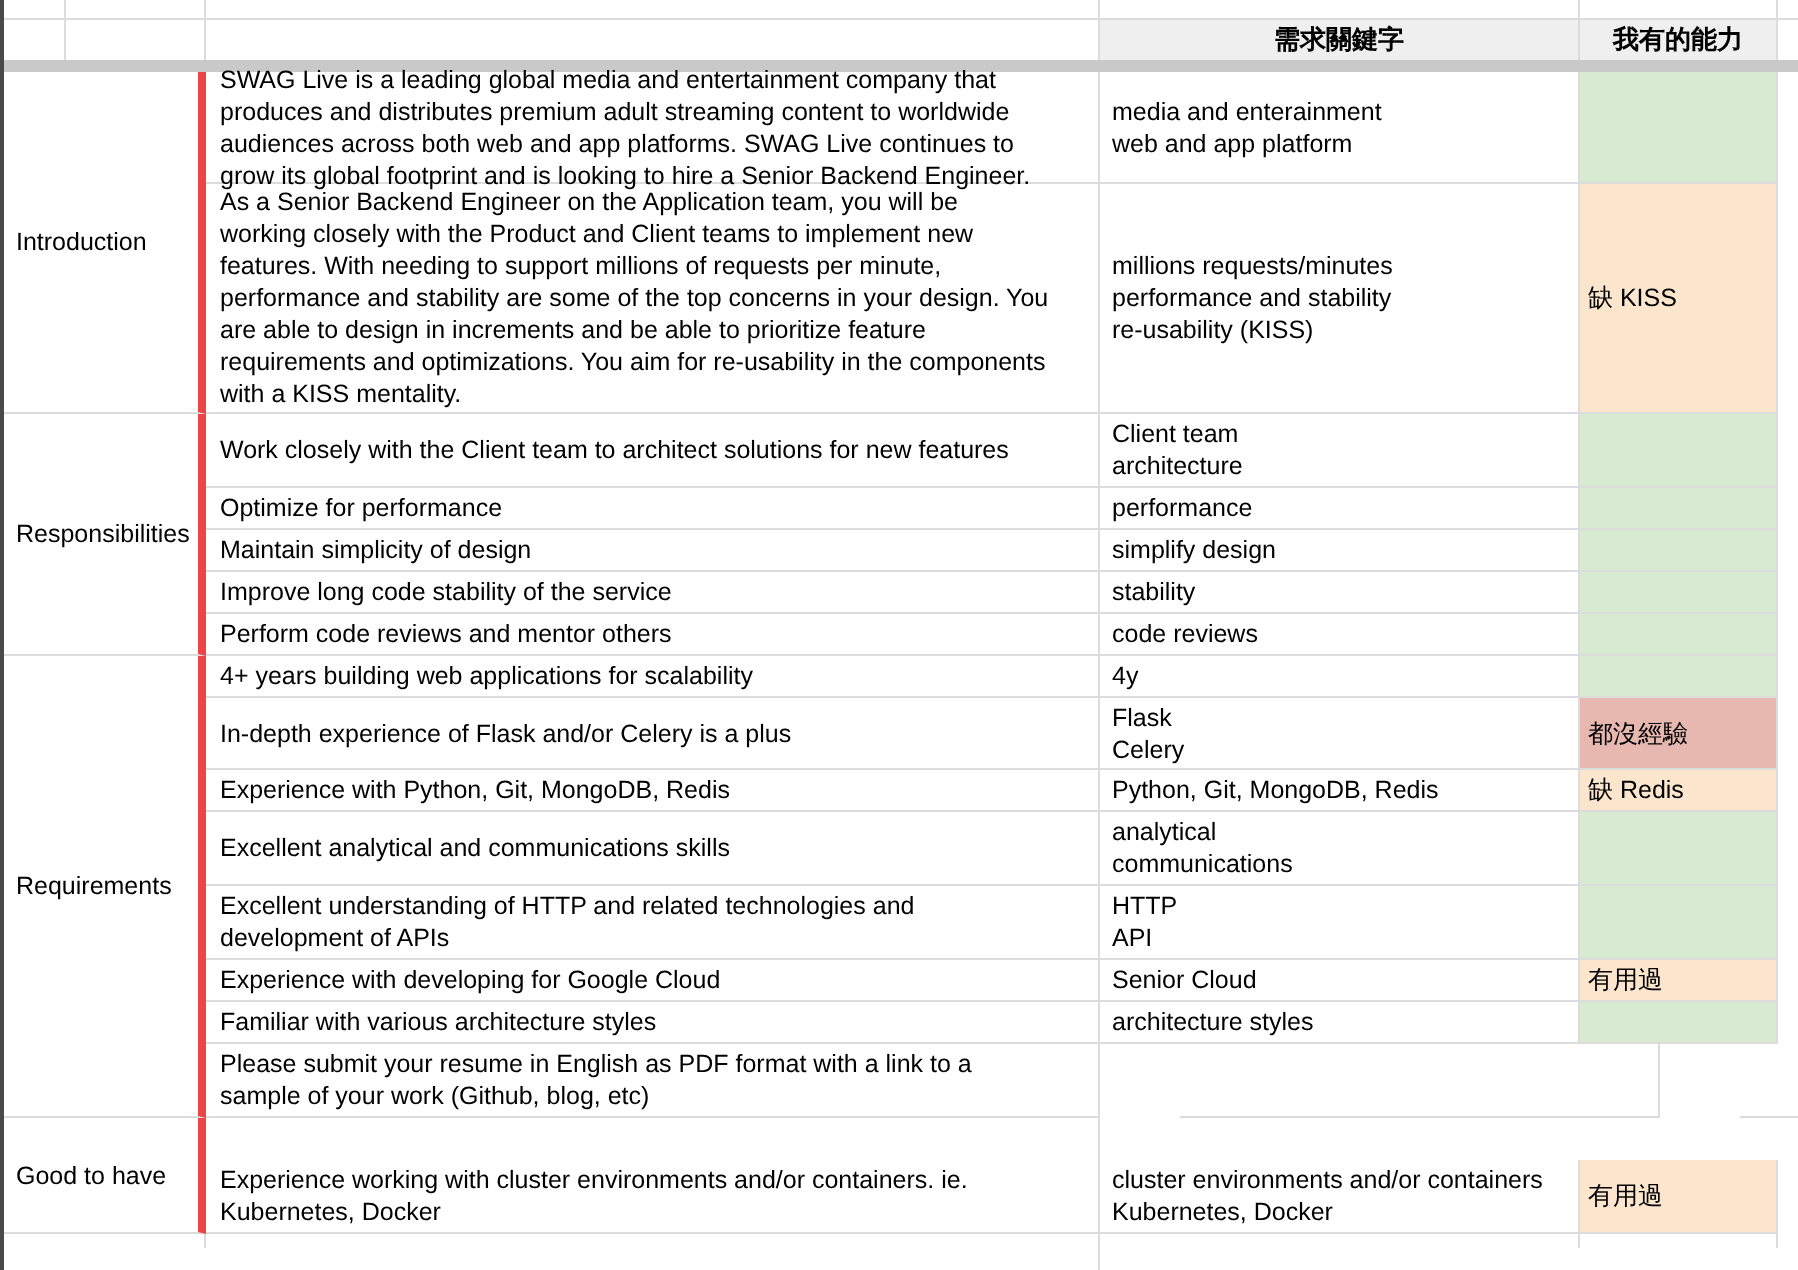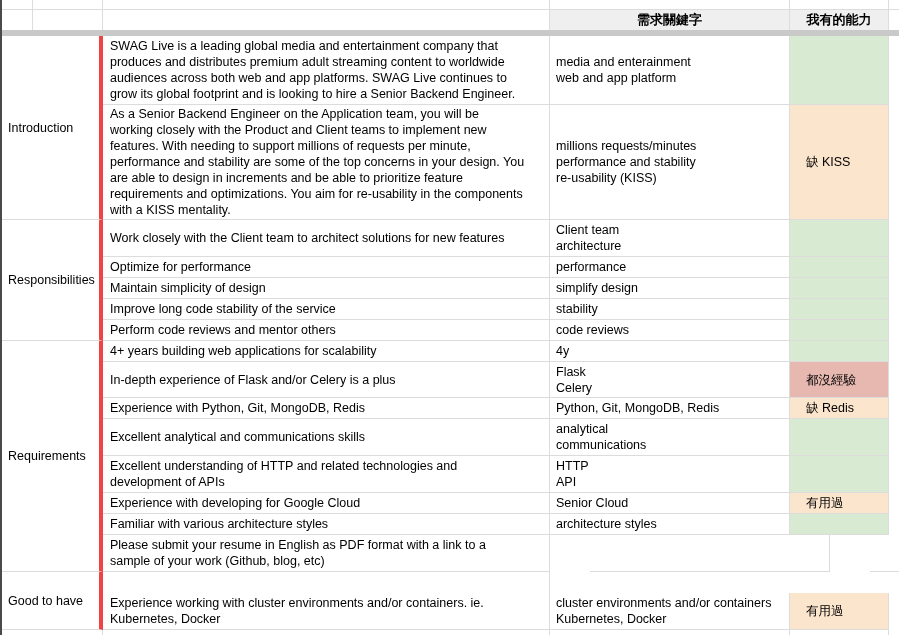--- a/index.html
+++ b/index.html
@@ -48,21 +48,21 @@
   .row{display:flex;}
   .row .cell{
     height:100%;
     border-bottom:1px solid #dcdcdc;
     display:flex;align-items:center;
     white-space:pre-line;
     line-height:16px;
   }
   .desc-cell{width:447px;flex:0 0 447px;padding:0 6px 0 7px;}
   .kw-cell{width:240px;flex:0 0 240px;padding:0 6px;}
-  .ability-cell{width:99px;flex:0 0 99px;padding:0 16px;}
+  .ability-cell{width:99px;flex:0 0 99px;padding:0 4px;}
   .sliver-cell{flex:1;border-right:none;border-bottom:none !important;}
   
   .partialrow{height:7px;}
   .partialrow .cell{height:7px;border-bottom:none;}
   .plabel{width:101px;}
 </style>
 </head>
 <body>
 
 <div class="sheet">
@@ -84,21 +84,21 @@
     <div class="cell colE hdrcell">我有的能力</div>
     <div class="cell colF"></div>
   </div>
 
   <div class="band"></div>
 
   <div id="body">
       <div class="section">
         <div class="label-cell">Introduction</div>
         <div class="rows">
-          <div class="row" style="height: 69px;">
+          <div class="row" style="height: 56px;">
             <div class="cell desc-cell">SWAG Live is a leading global media and entertainment company that
 produces and distributes premium adult streaming content to worldwide
 audiences across both web and app platforms. SWAG Live continues to
 grow its global footprint and is looking to hire a Senior Backend Engineer.</div>
             <div class="cell kw-cell">media and enterainment
 web and app platform</div>
             <div class="cell ability-cell" style="background: rgb(217, 234, 211);"></div>
             <div class="cell sliver-cell"></div>
           </div>
           <div class="row" style="height: 115px;">

